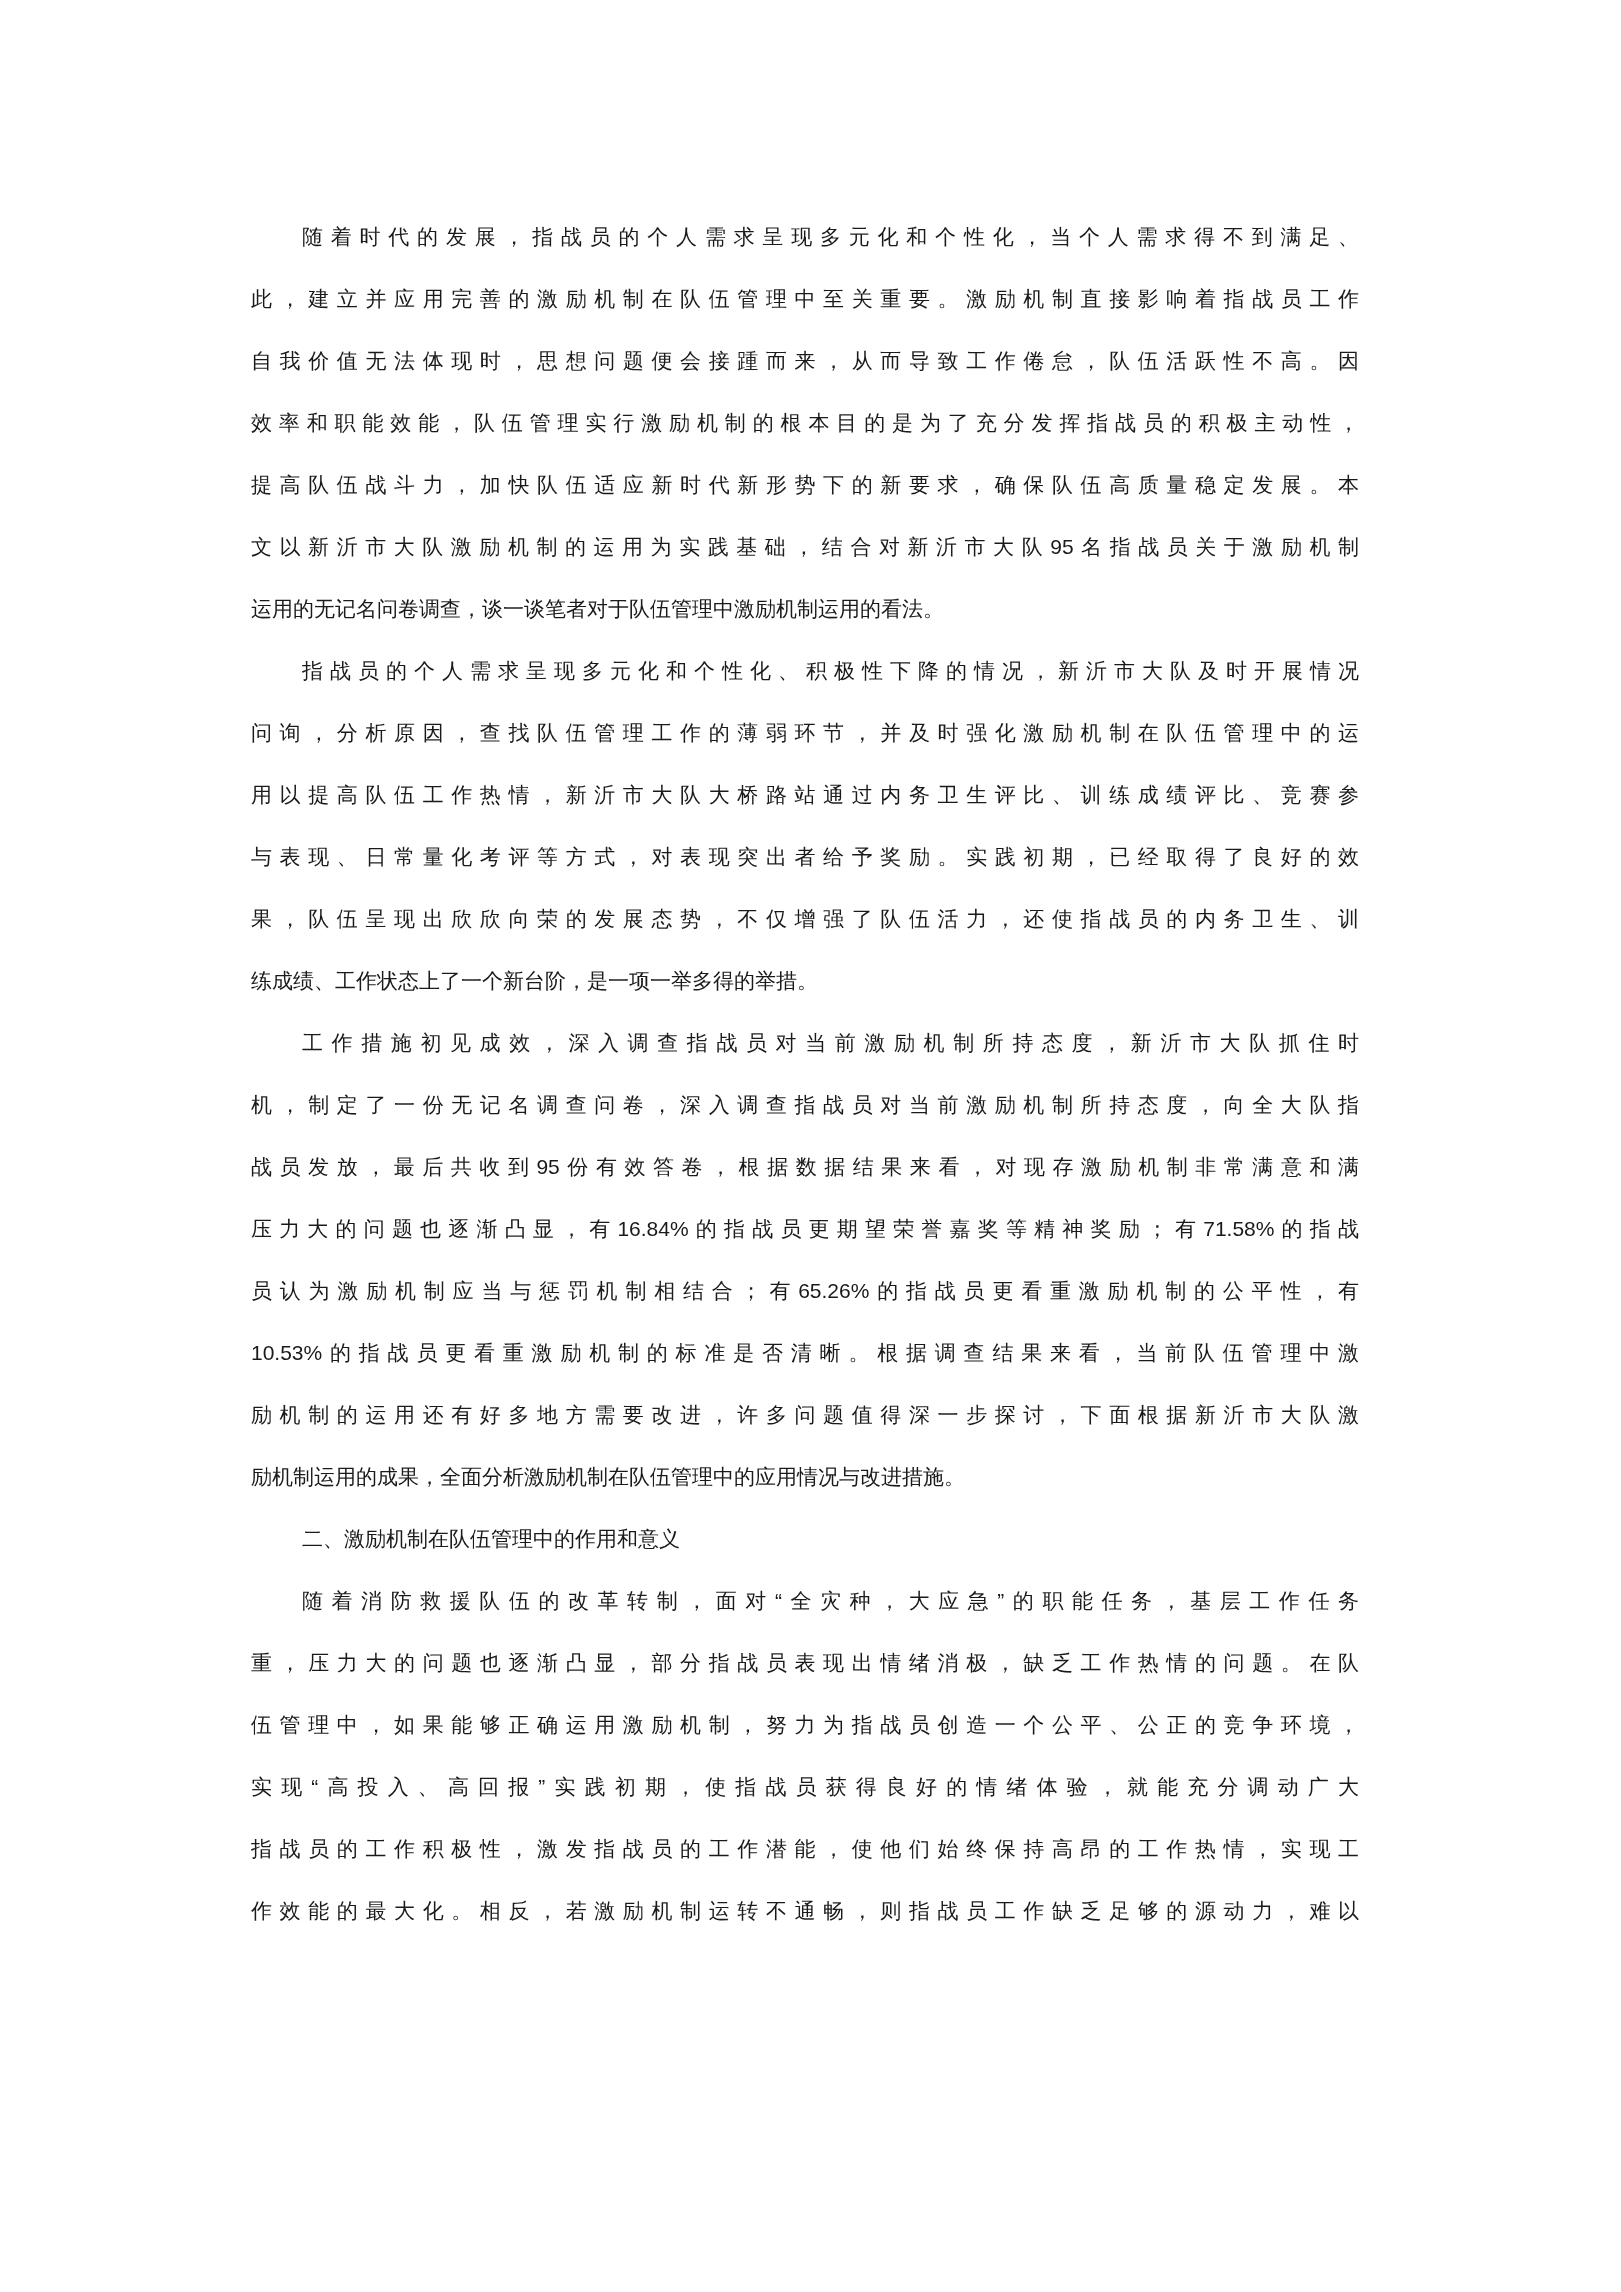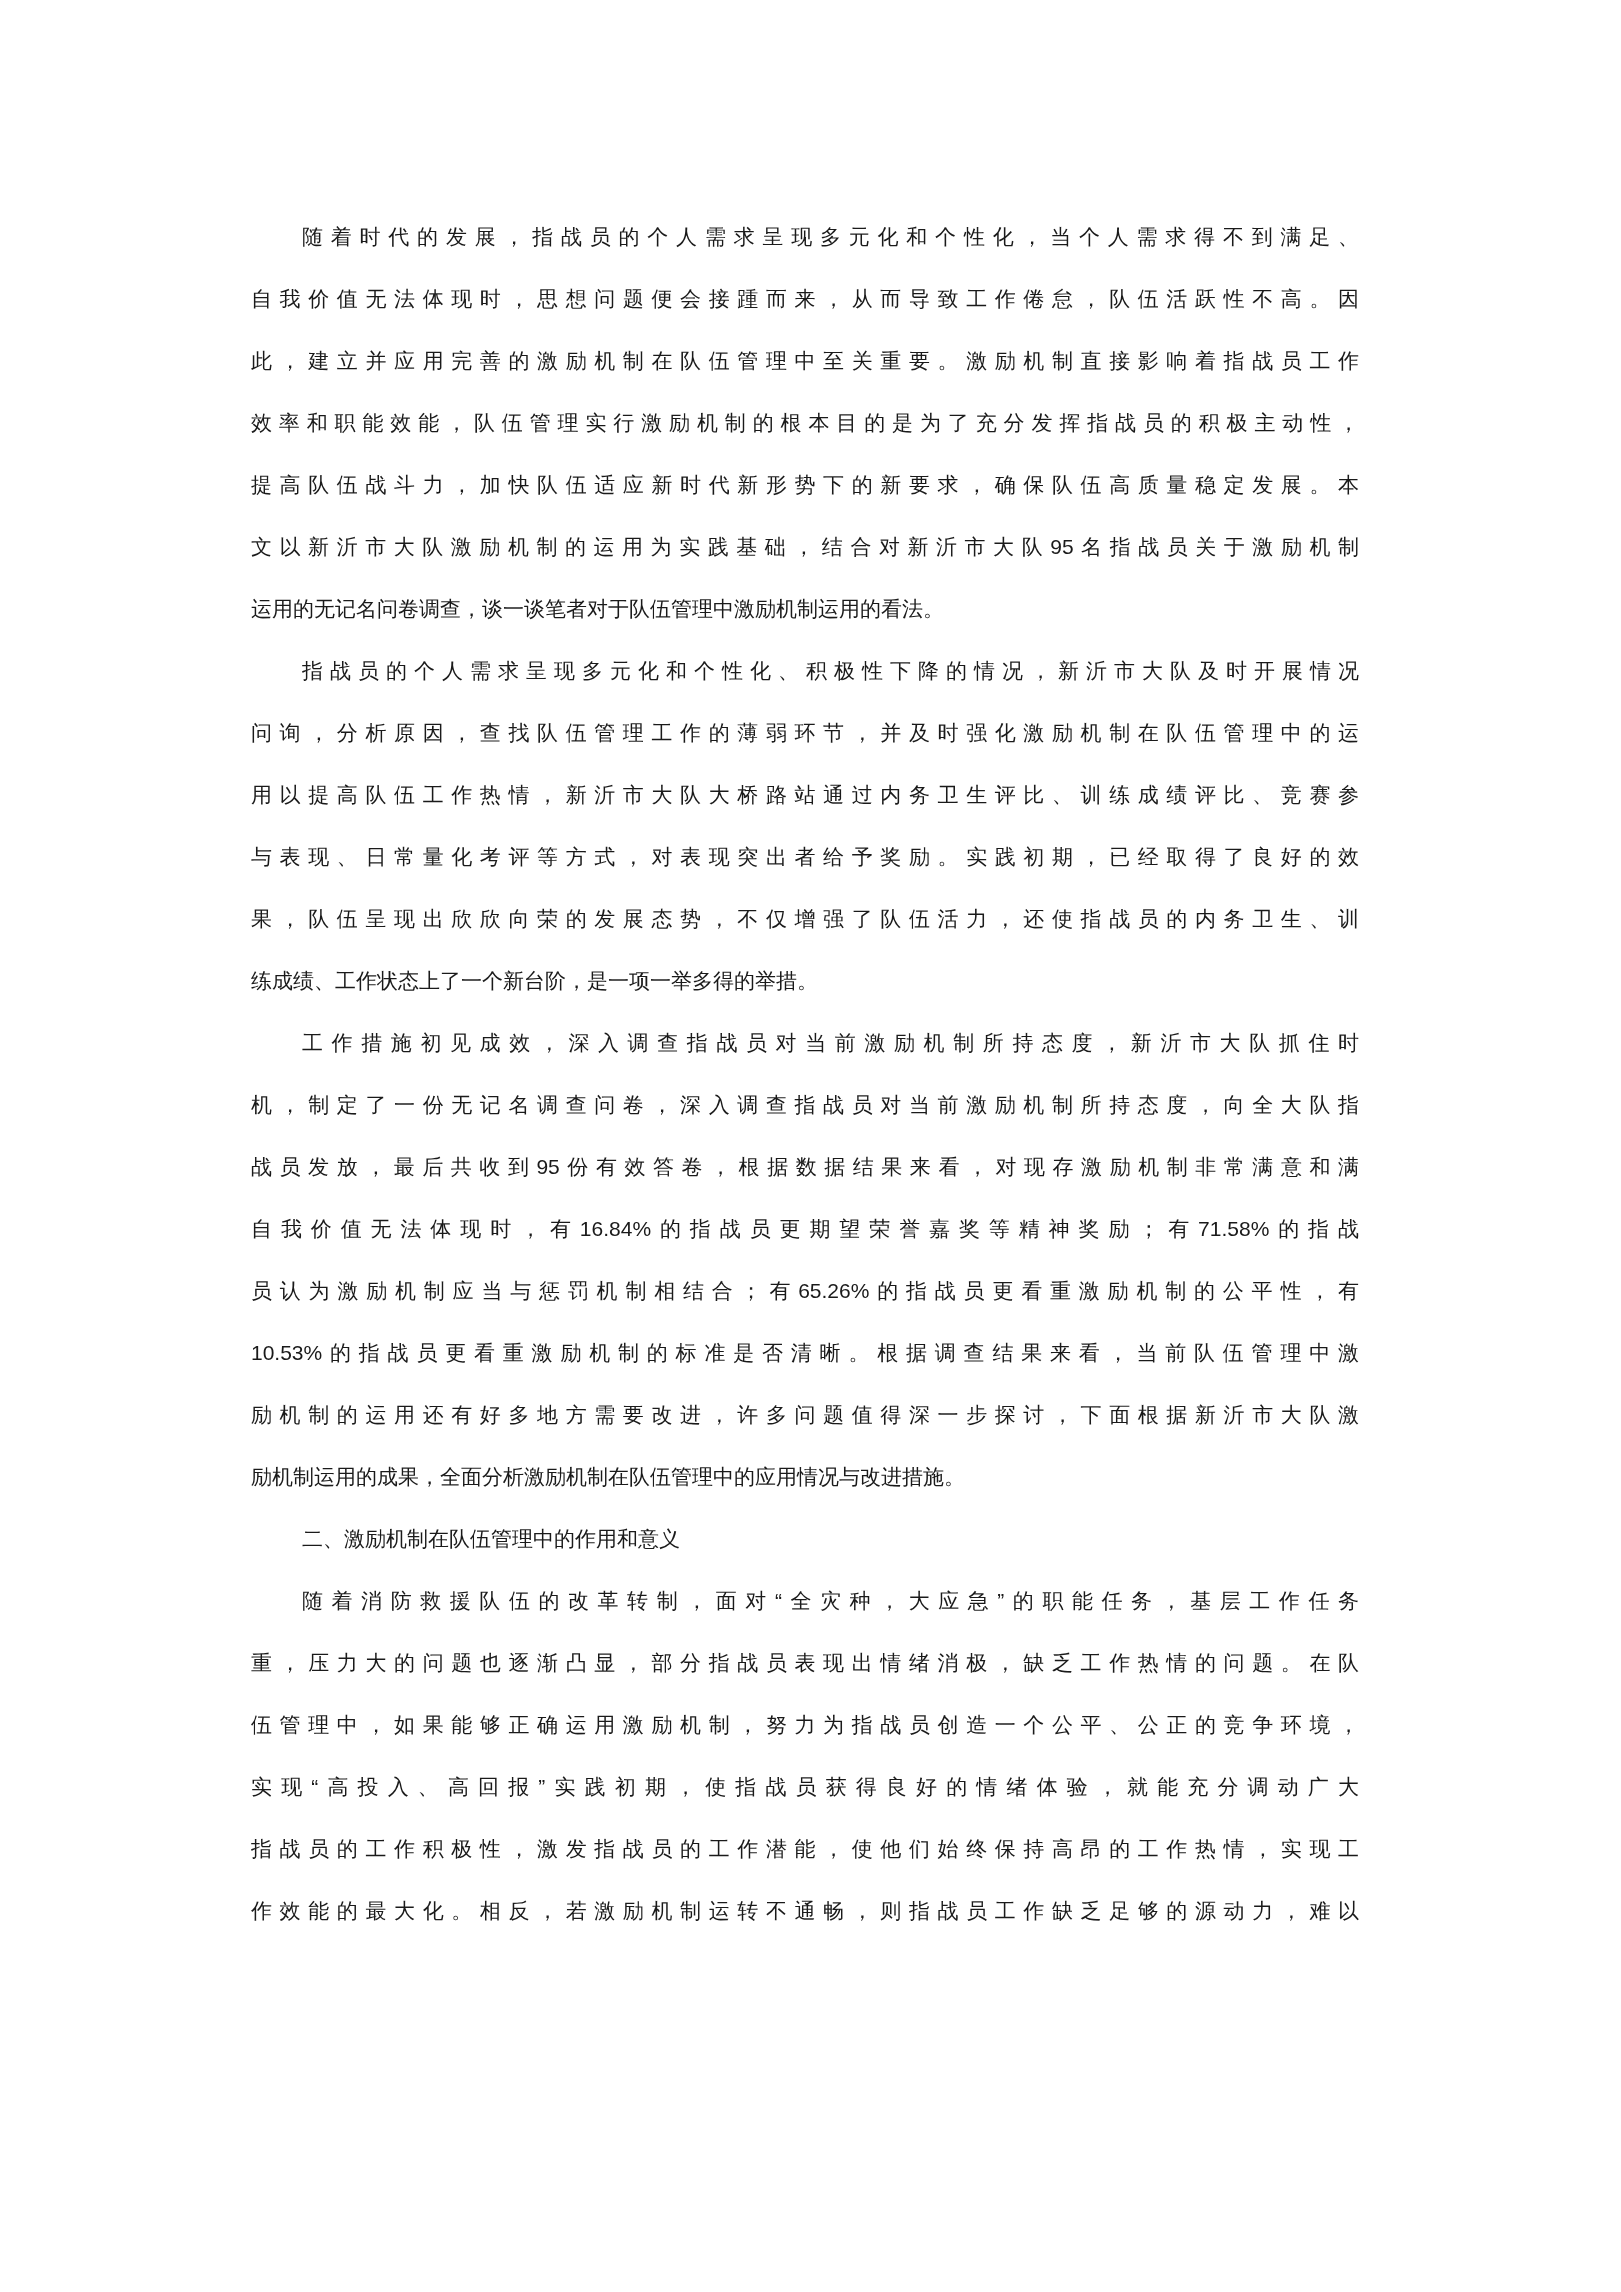--- a/index.html
+++ b/index.html
@@ -26,43 +26,43 @@
   .line.heading { text-align-last: left; padding-left: 51px; }
   .line.subheading { text-align-last: left; padding-left: 39px; }
 </style>
 </head>
 <body>
 
 <div class="page">
 
   <div>
     <div class="line indent">随着时代的发展，指战员的个人需求呈现多元化和个性化，当个人需求得不到满足、</div>
+    <div class="line">此，建立并应用完善的激励机制在队伍管理中至关重要。激励机制直接影响着指战员工作</div>
     <div class="line">自我价值无法体现时，思想问题便会接踵而来，从而导致工作倦怠，队伍活跃性不高。因</div>
-    <div class="line">此，建立并应用完善的激励机制在队伍管理中至关重要。激励机制直接影响着指战员工作</div>
     <div class="line">效率和职能效能，队伍管理实行激励机制的根本目的是为了充分发挥指战员的积极主动性，</div>
     <div class="line">提高队伍战斗力，加快队伍适应新时代新形势下的新要求，确保队伍高质量稳定发展。本</div>
     <div class="line">文以新沂市大队激励机制的运用为实践基础，结合对新沂市大队95名指战员关于激励机制</div>
     <div class="line last">运用的无记名问卷调查，谈一谈笔者对于队伍管理中激励机制运用的看法。</div>
   </div>
 
 
   <div>
     <div class="line indent">指战员的个人需求呈现多元化和个性化、积极性下降的情况，新沂市大队及时开展情况</div>
     <div class="line">问询，分析原因，查找队伍管理工作的薄弱环节，并及时强化激励机制在队伍管理中的运</div>
     <div class="line">用以提高队伍工作热情，新沂市大队大桥路站通过内务卫生评比、训练成绩评比、竞赛参</div>
     <div class="line">与表现、日常量化考评等方式，对表现突出者给予奖励。实践初期，已经取得了良好的效</div>
     <div class="line">果，队伍呈现出欣欣向荣的发展态势，不仅增强了队伍活力，还使指战员的内务卫生、训</div>
     <div class="line last">练成绩、工作状态上了一个新台阶，是一项一举多得的举措。</div>
   </div>
 
   <div>
     <div class="line indent">工作措施初见成效，深入调查指战员对当前激励机制所持态度，新沂市大队抓住时</div>
     <div class="line">机，制定了一份无记名调查问卷，深入调查指战员对当前激励机制所持态度，向全大队指</div>
     <div class="line">战员发放，最后共收到95份有效答卷，根据数据结果来看，对现存激励机制非常满意和满</div>
-    <div class="line">自我价值无法体现时，有16.84%的指战员更期望荣誉嘉奖等精神奖励；有71.58%的指战</div>
+    <div class="line">压力大的问题也逐渐凸显，有16.84%的指战员更期望荣誉嘉奖等精神奖励；有71.58%的指战</div>
     <div class="line">员认为激励机制应当与惩罚机制相结合；有65.26%的指战员更看重激励机制的公平性，有</div>
     <div class="line">10.53%的指战员更看重激励机制的标准是否清晰。根据调查结果来看，当前队伍管理中激</div>
     <div class="line">励机制的运用还有好多地方需要改进，许多问题值得深一步探讨，下面根据新沂市大队激</div>
     <div class="line last">励机制运用的成果，全面分析激励机制在队伍管理中的应用情况与改进措施。</div>
   </div>
 
   <div class="line heading">二、激励机制在队伍管理中的作用和意义</div>
 
 
   <div>

